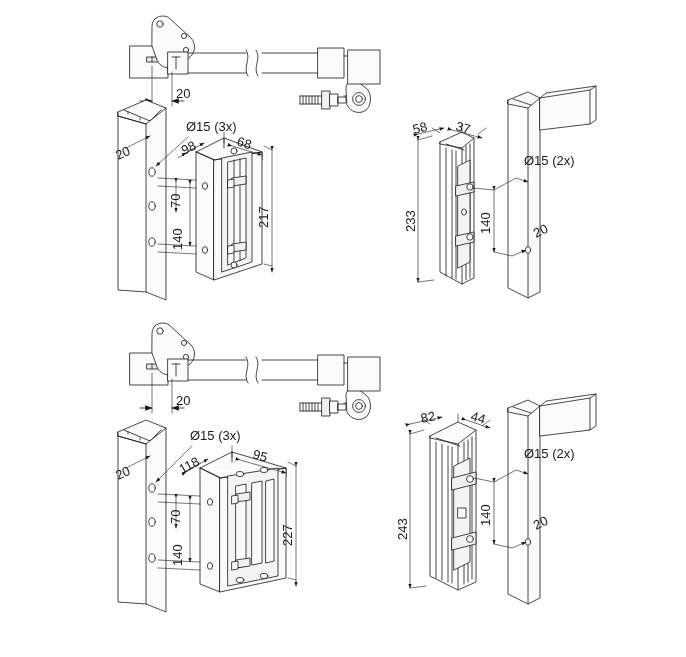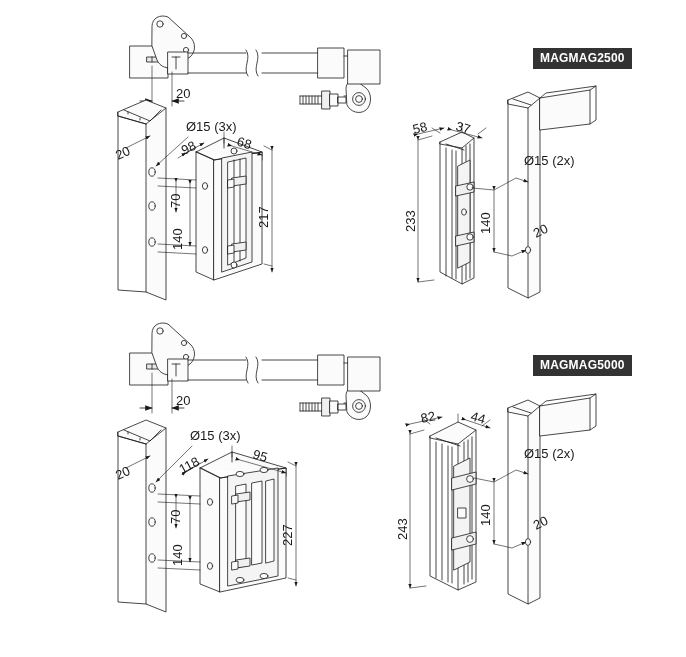--- a/index.html
+++ b/index.html
@@ -325,17 +325,15 @@
       <text x="524" y="458" font-size="13" fill="#1a1a1a" stroke="none">Ø15 (2x)</text>
 
       <path d="M494,544 L512,548 L526,542" stroke-width="0.6" marker-end="url(#arS)"></path>
       <ellipse cx="528" cy="542" rx="2.6" ry="3.4" fill="#fbfbfb"></ellipse>
       <text x="536" y="530" font-size="13" fill="#1a1a1a" stroke="none" transform="rotate(-26,536,530)">20</text>
     </g>
   </g>
   </g>
 </svg>
 
-<div class="tag" id="tag2500">MAGMAG2500</div>
-
-<div class="tag" id="tag5000">MAGMAG5000</div>
+
 
 </div>
 
 </body></html>

